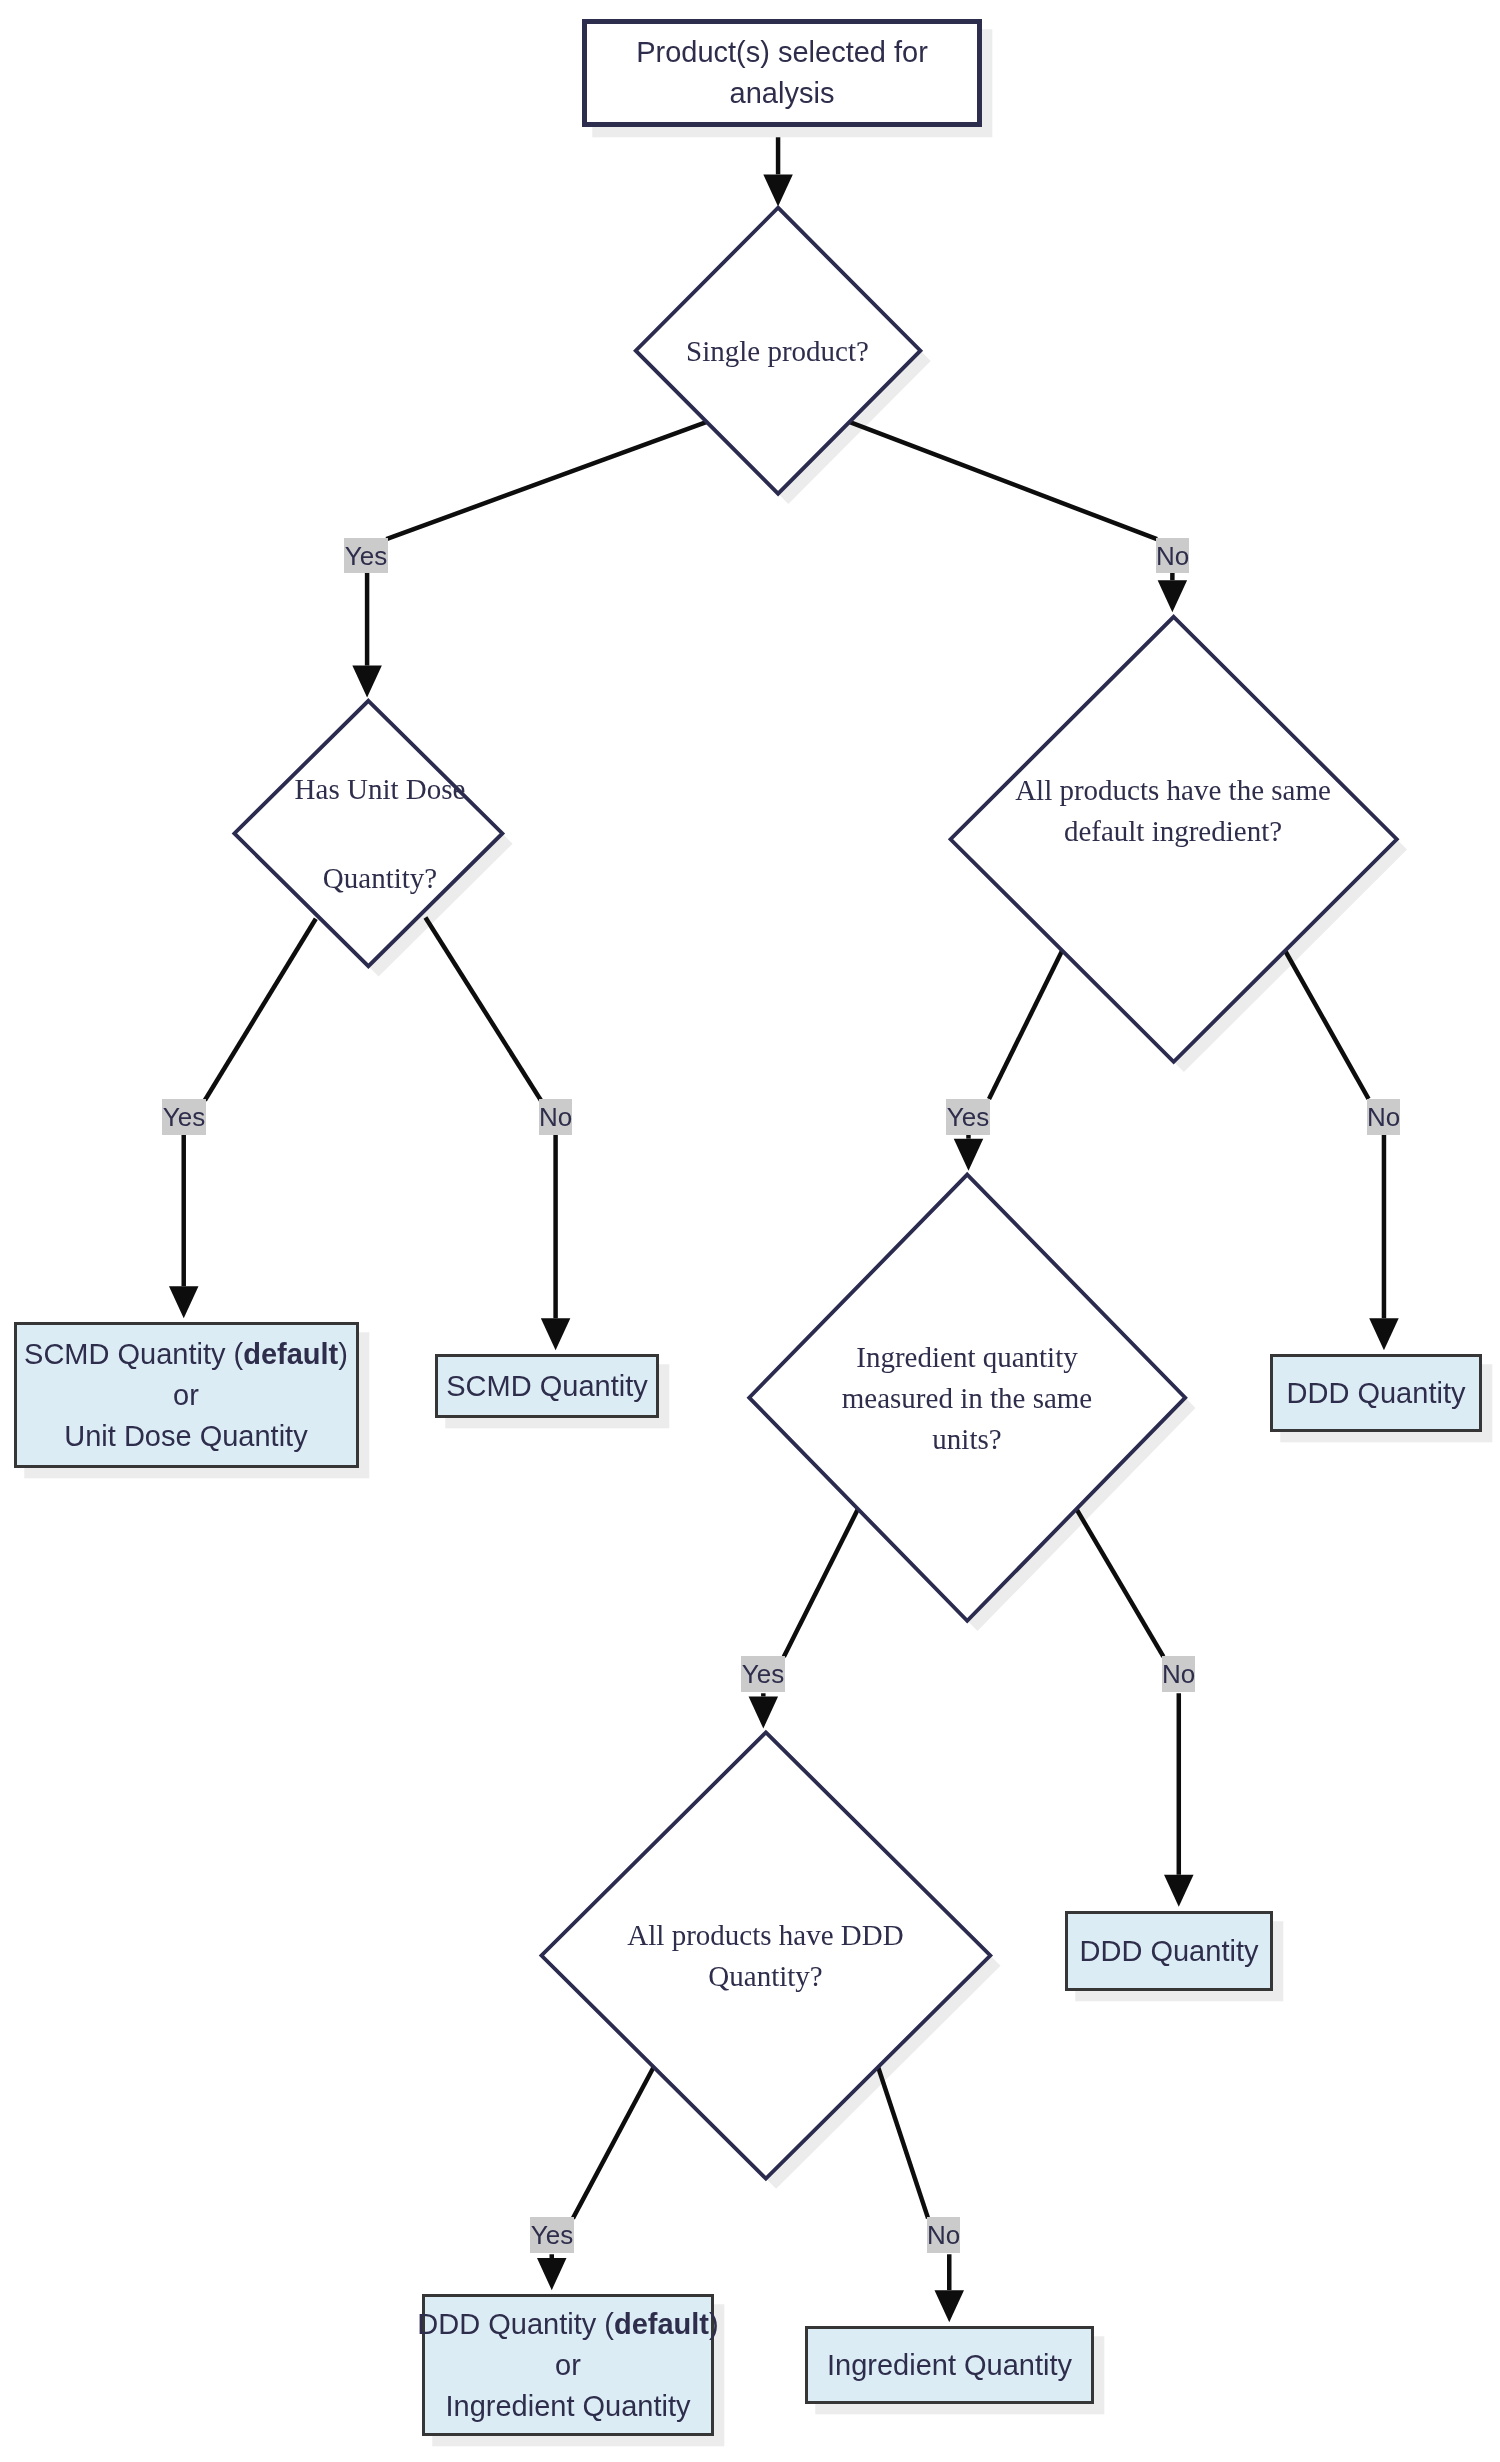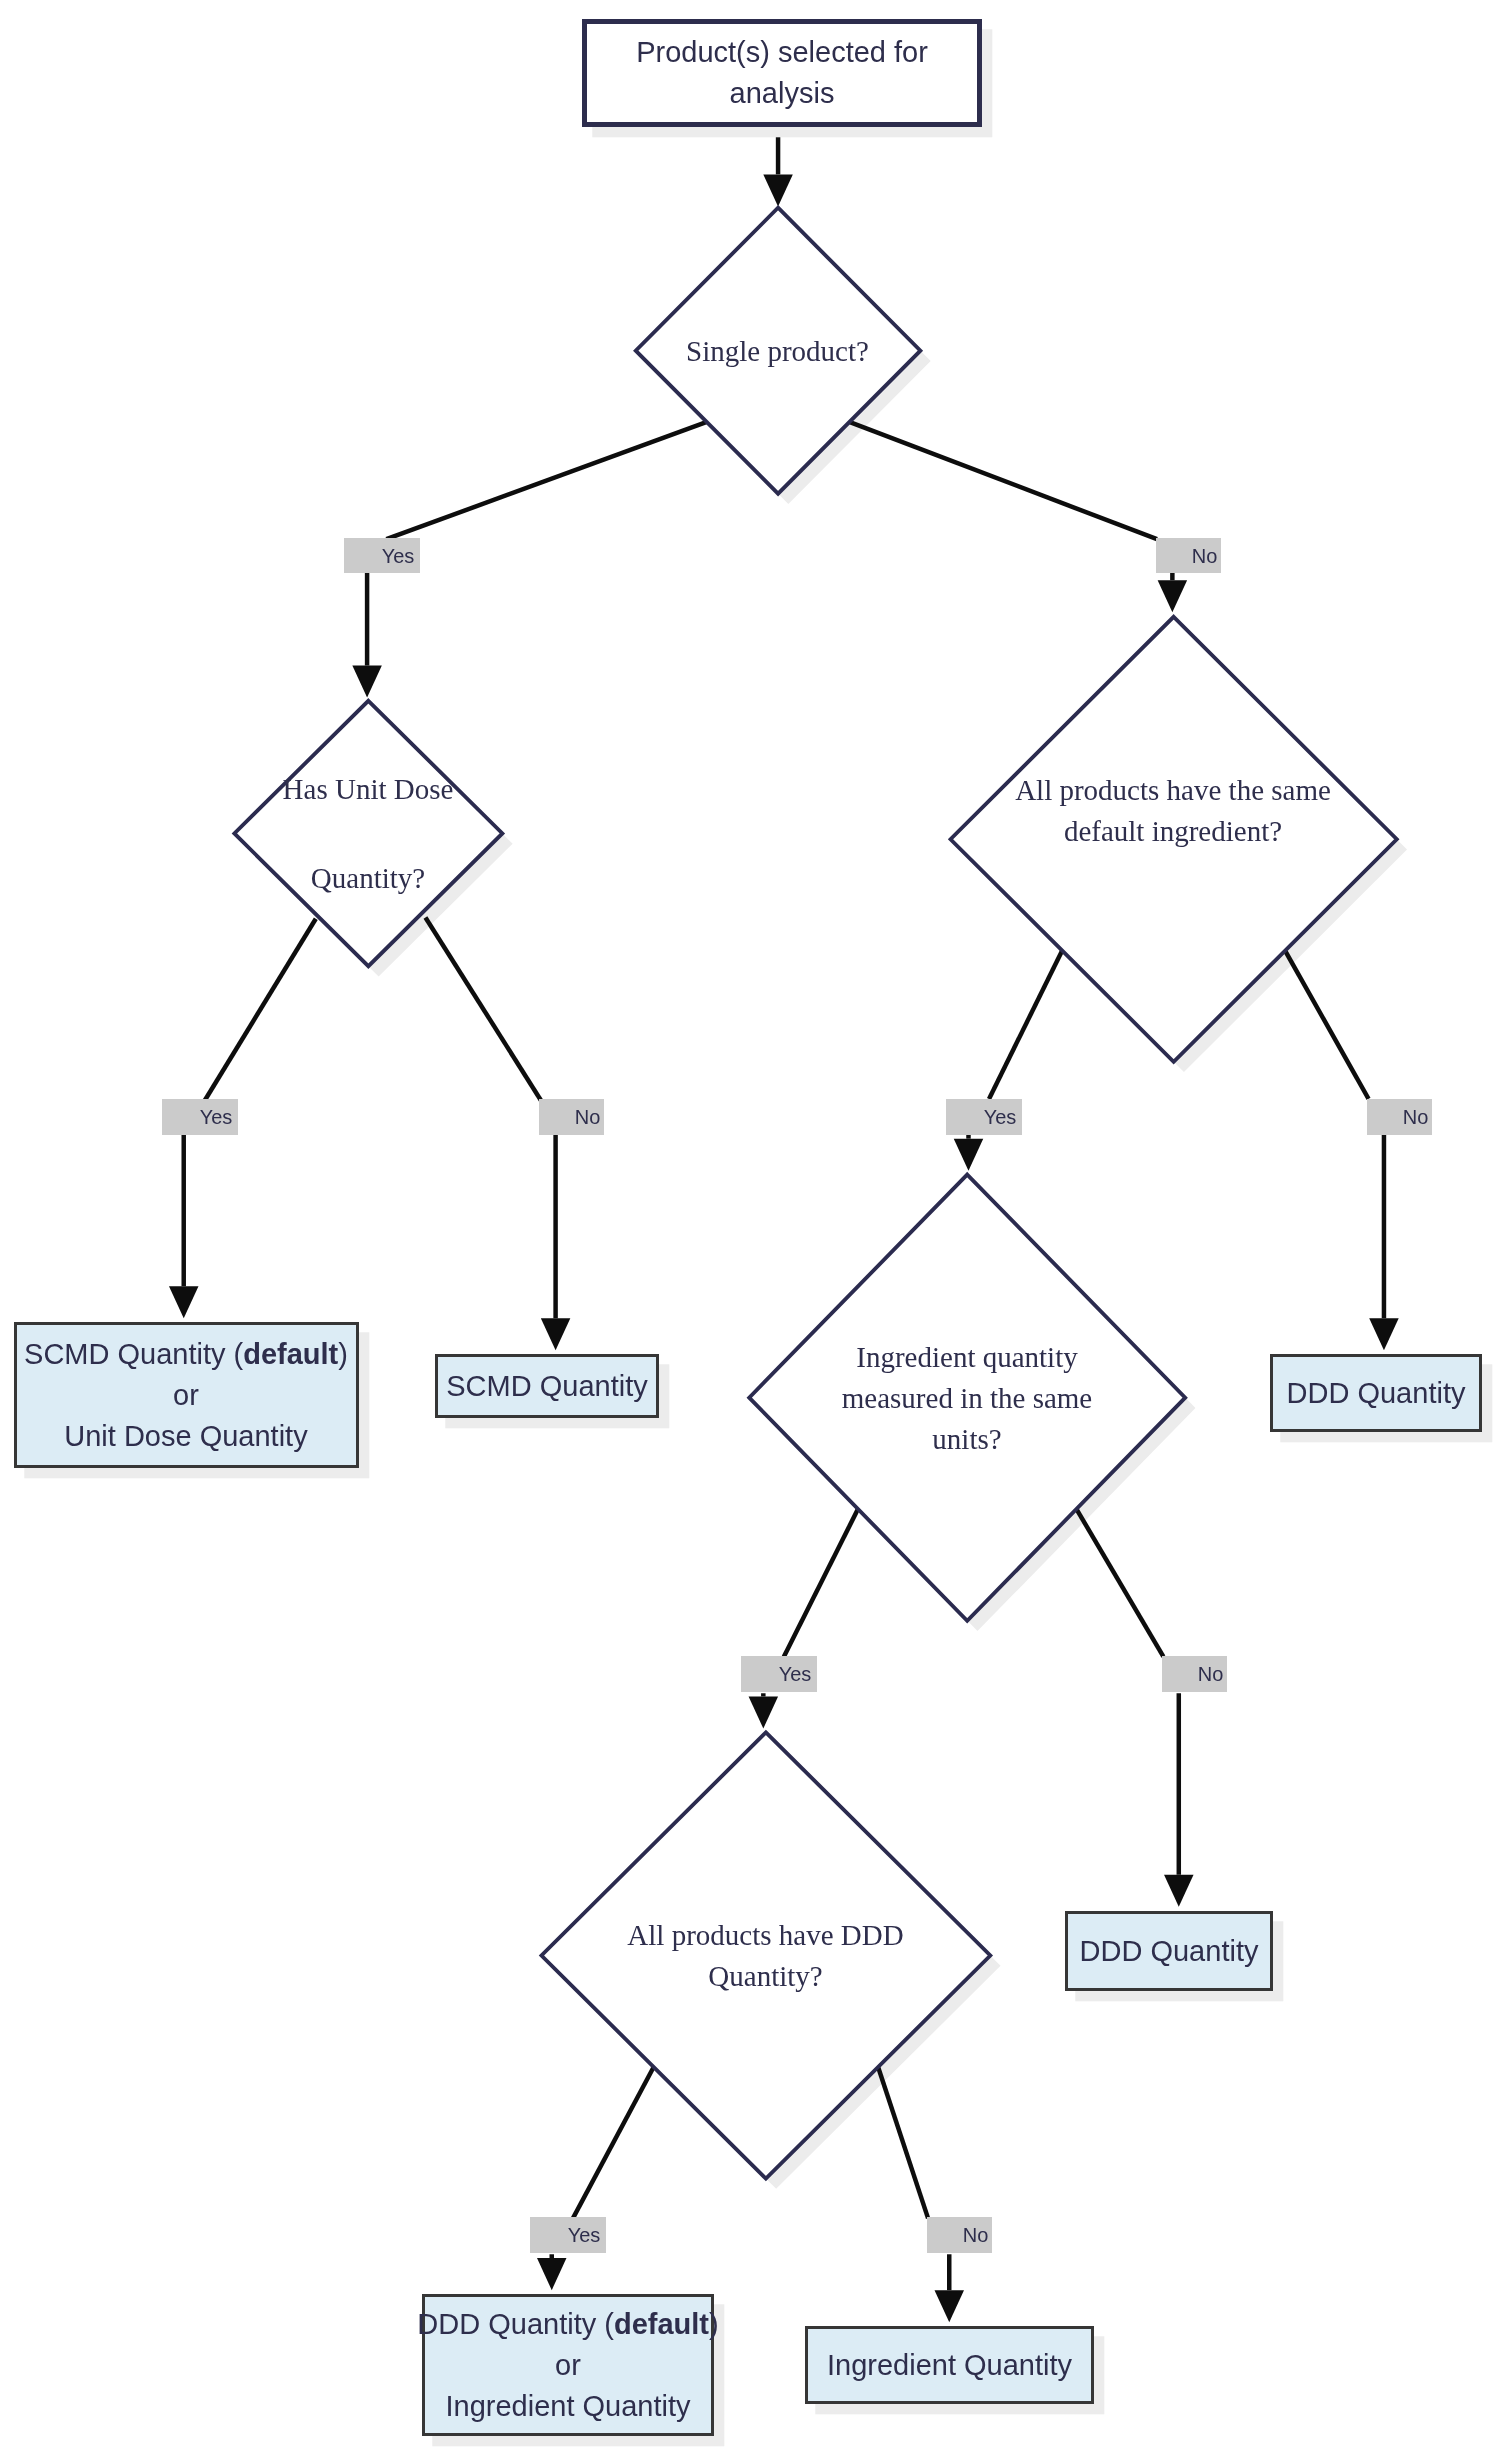--- a/index.html
+++ b/index.html
@@ -48,23 +48,22 @@
     position:absolute;
     display:flex;flex-direction:column;align-items:center;justify-content:center;
     text-align:center;font-size:29px;line-height:41px;
     pointer-events:none;
     font-family:Liberation Serif, serif;
   }
   .edge-label{
     position:absolute;
     display:flex;align-items:center;justify-content:center;
     background:var(--c-label-bg);
-    font-size:20px;line-height:26px;
+    font-size:26px;line-height:26px;
     text-align:center;
-    padding-left:32px;
   }
   .ln{white-space:nowrap;}
   .ln b{font-weight:bold;}
 </style>
 </head>
 <body>
 
 <div class="canvas">
 
   <svg class="connectors" viewBox="0 0 2340 3840" xmlns="http://www.w3.org/2000/svg">
@@ -126,21 +125,21 @@
   </svg>
 
   <div class="node start-box" style="left:582px;top:18.6px;width:400px;height:108px;">
     <div class="ln">Product(s) selected for</div>
     <div class="ln">analysis</div>
   </div>
 
   <div class="diamond-text" style="left:635px;top:208px;width:285px;height:286px;">
     <div class="ln">Single product?</div>
   </div>
-  <div class="diamond-text" style="left:234px;top:701px;width:268px;height:265px;gap:48px;">
+  <div class="diamond-text" style="left:246px;top:701px;width:268px;height:265px;gap:48px;">
     <div class="ln">Has Unit Dose</div>
     <div class="ln">Quantity?</div>
   </div>
   <div class="diamond-text" style="left:950px;top:588px;width:446px;height:445px;">
     <div class="ln">All products have the same</div>
     <div class="ln">default ingredient?</div>
   </div>
   <div class="diamond-text" style="left:749px;top:1175px;width:436px;height:446px;">
     <div class="ln">Ingredient quantity</div>
     <div class="ln">measured in the same</div>

